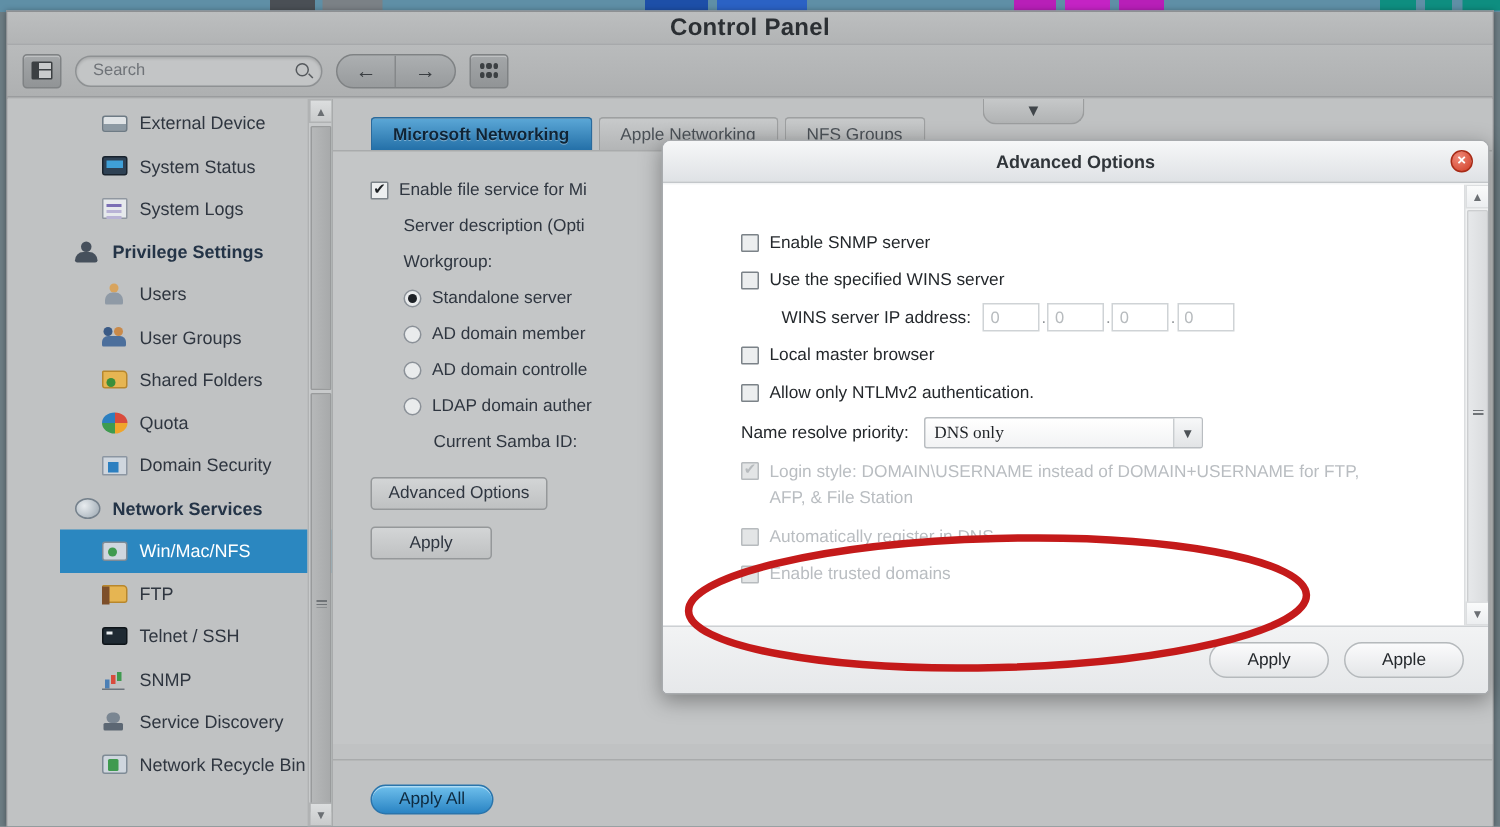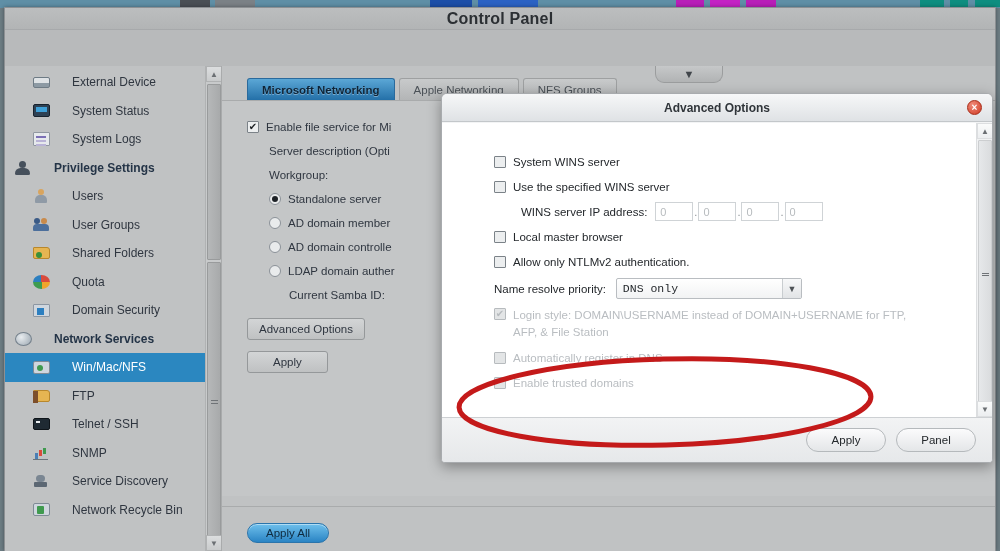--- a/index.html
+++ b/index.html
@@ -129,22 +129,22 @@
 
   
   .sidebar {
     width: 217px; background: #c0c2c3;
     position: relative; overflow: hidden;
     border-right: 1px solid #a9abac;
   }
   .side-list { padding-top: 2px; }
   .side-item {
     height: 28.5px; display: flex; align-items: center;
-    padding-left: 28px; gap: 22px; cursor: pointer;
-    font-size: 12px; color: #2f3640;
+    padding-left: 28px; gap: 8px; cursor: pointer;
+    font-size: 12px; color: #2f3640; margin-left: 35px;
   }
   .side-item.group {
     padding-left: 10px; font-weight: bold; color: #243447;
   }
   .side-item.selected {
     background: #2b87c0; color: #ffffff;
   }
   .side-ico {
     width: 17px; height: 15px; flex: 0 0 17px;
     display: inline-block; position: relative;
@@ -339,21 +339,21 @@
   .selectwrap {
     position: relative; display: inline-block;
   }
   .selectwrap select {
     -webkit-appearance: none; appearance: none;
     width: 186px; height: 21px;
     border: 1px solid #b9bdc1; border-radius: 2px;
     background: linear-gradient(#ffffff, #f2f3f4);
     font-size: 11.5px; color: #1f2327;
     padding: 0 22px 0 6px;
-    font-family: Liberation Mono, monospace;
+    font-family: Liberation Serif, serif;
     cursor: pointer; outline: none;
   }
   .selectwrap .arrowbtn {
     position: absolute; right: 1px; top: 1px;
     width: 19px; height: 19px;
     background: linear-gradient(#f7f8f9, #e2e4e6);
     border-left: 1px solid #c9cdd0;
     display: flex; align-items: center; justify-content: center;
     font-size: 9px; color: #4d5256; pointer-events: none;
   }
@@ -402,20 +402,43 @@
     <div class="blob" style="left:950px;width:18px;background:#0e8e80;"></div>
     <div class="blob" style="left:975px;width:25px;background:#0e8e80;"></div>
   </div>
 
   <div class="window">
 
     <div class="titlebar">
       <div class="title">Control Panel</div>
     </div>
 
+    <div class="toolbar">
+      <div class="tb-btn">
+        <span class="panel-glyph"></span>
+      </div>
+      <div class="search-box">
+        <input type="text" placeholder="Search" style="">
+        <span class="mag"></span>
+      </div>
+      <div class="navgroup">
+        <div class="nav">←</div>
+        <div class="nav">→</div>
+      </div>
+      <div class="tb-btn grid-btn">
+        <span class="grid-glyph">
+          <i></i>
+            <i></i>
+            <i></i>
+            <i></i>
+            <i></i>
+            <i></i>
+        </span>
+      </div>
+    </div>
 
     <div class="body-area">
 
       <div class="sidebar">
         <div class="side-list">
 
           <div class="side-item">
             <span class="side-ico ico-extdev"></span>
             <span>External Device</span>
           </div>
@@ -557,21 +580,21 @@
     <div class="dlg-title">
       <span>Advanced Options</span>
       <div class="dlg-close">×</div>
     </div>
 
     <div class="dlg-body">
       <div class="dlg-inner">
 
         <div class="dlg-row">
           <span class="cb"></span>
-          <span>System WINS server</span>
+          <span>Enable SNMP server</span>
         </div>
 
         <div class="dlg-row">
           <span class="cb"></span>
           <span>Use the specified WINS server</span>
         </div>
 
         <div class="dlg-row sub">
           <span class="dlg-label">WINS server IP address:</span>
           <input class="ipbox" value="0" style="">
@@ -629,21 +652,21 @@
         <div class="sb-arrow top" style="background:linear-gradient(#fafbfb,#eceef0);border-color:#dcdee0;">▲</div>
         <div class="sb-thumb" style="top:17px;height:270px;background:linear-gradient(90deg,#e6e8ea,#dadcde);border-color:#ccced0;">
           <span class="sb-grip"></span>
         </div>
         <div class="sb-arrow bottom" style="background:linear-gradient(#fafbfb,#eceef0);border-color:#dcdee0;">▼</div>
       </div>
     </div>
 
     <div class="dlg-footer">
       <button class="btn-pill">Apply</button>
-      <button class="btn-pill">Panel</button>
+      <button class="btn-pill">Apple</button>
     </div>
   </div>
 
   <div class="annot">
     <svg viewBox="0 0 420 95" preserveAspectRatio="none">
       <ellipse cx="210" cy="47" rx="206" ry="43" fill="none" stroke="#c41a1a" stroke-width="5" transform="rotate(-1.5 210 47)"></ellipse>
     </svg>
   </div>
 
 </div>

